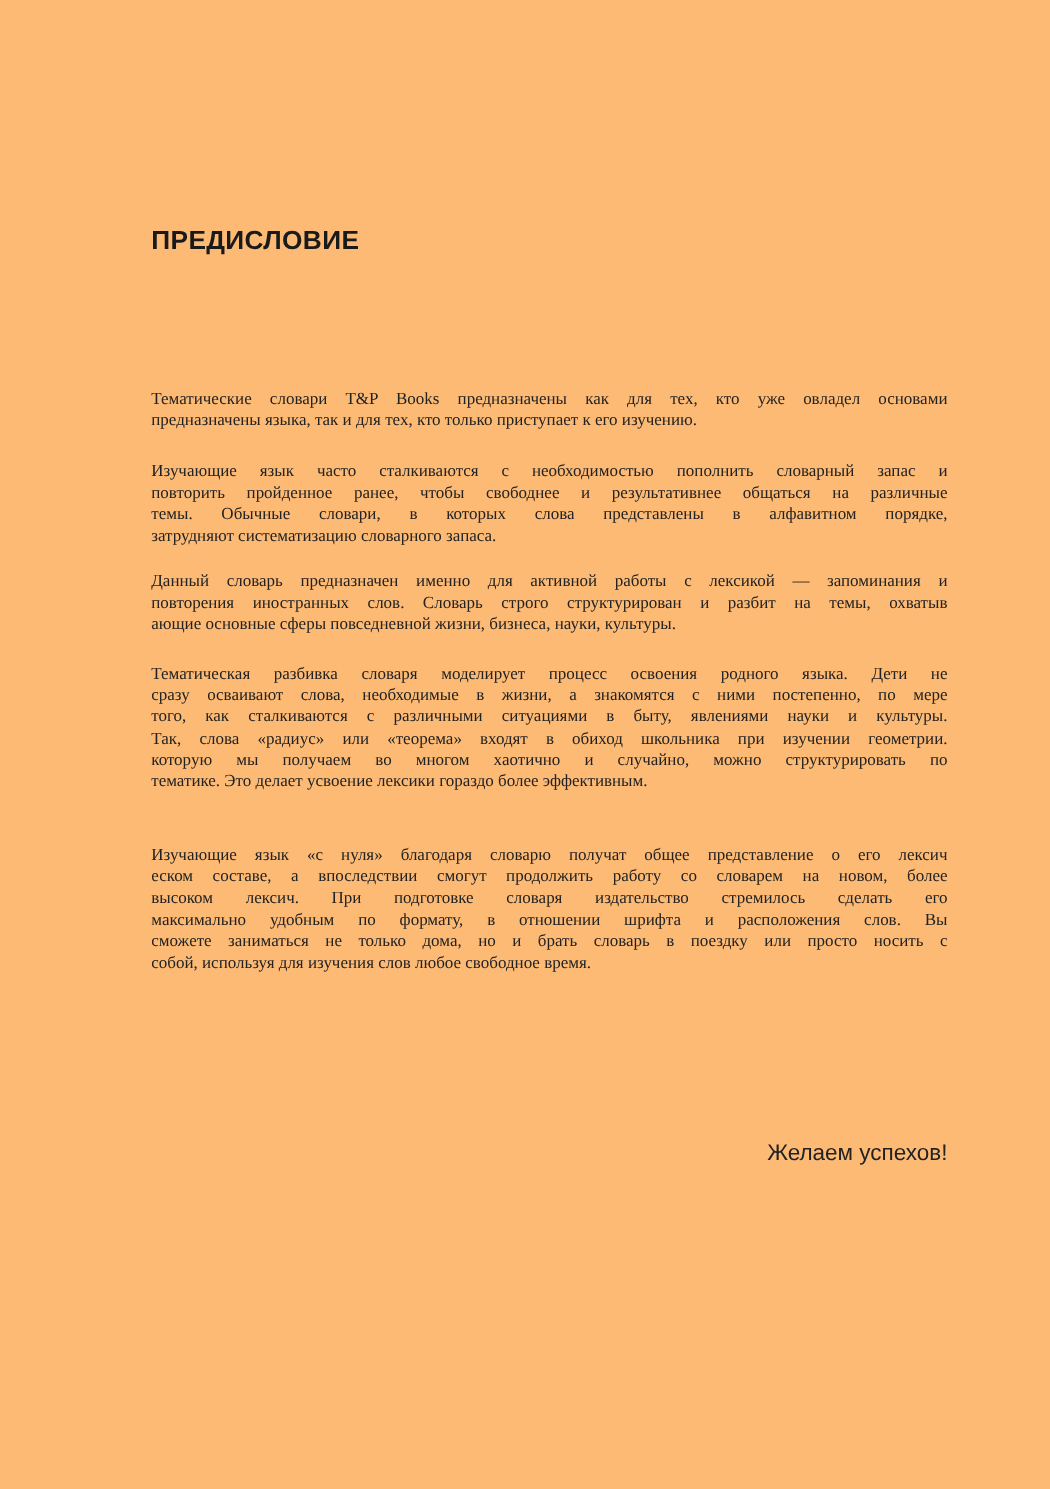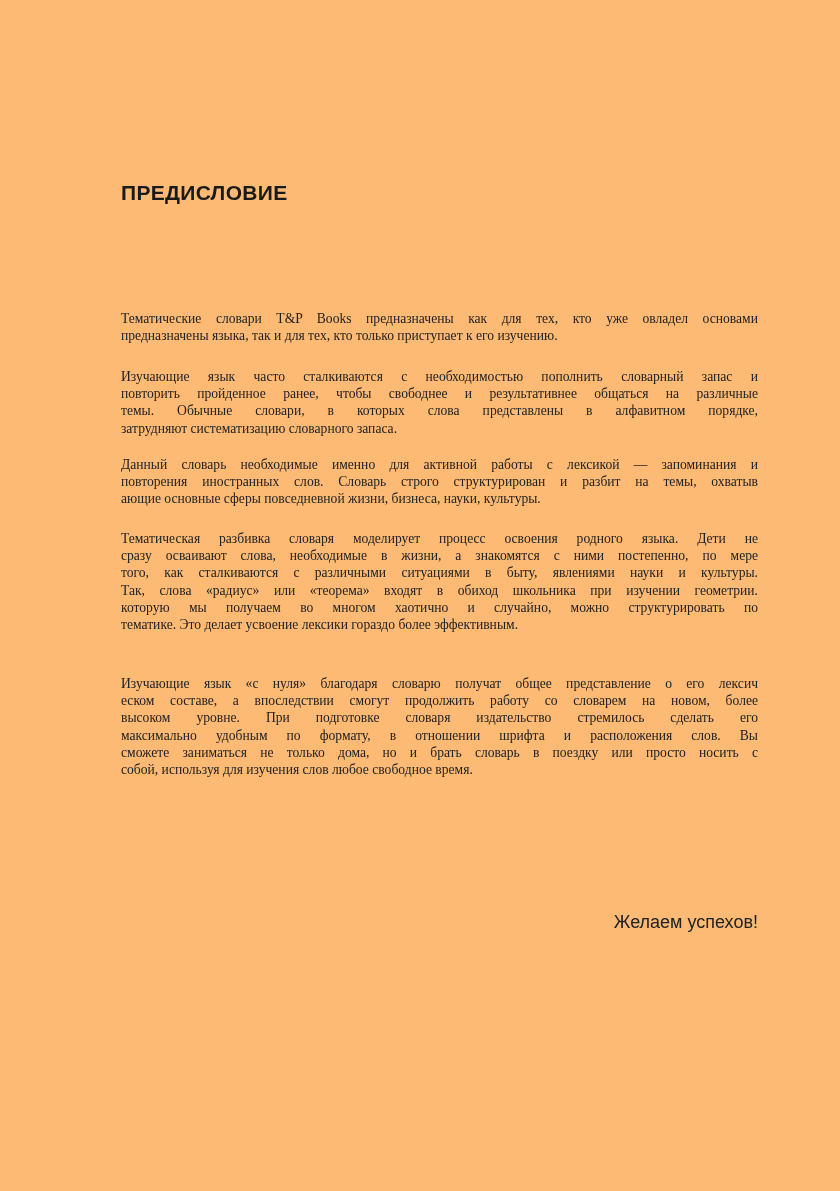--- a/index.html
+++ b/index.html
@@ -36,37 +36,37 @@
   </p>
 
   <p class="para" style="top:368px;">
     <span class="line">Изучающие язык часто сталкиваются с необходимостью пополнить словарный запас и</span>
     <span class="line">повторить пройденное ранее, чтобы свободнее и результативнее общаться на различные</span>
     <span class="line">темы. Обычные словари, в которых  слова  представлены в алфавитном  порядке,</span>
     <span class="line last">затрудняют систематизацию словарного запаса.</span>
   </p>
 
   <p class="para" style="top:456px;">
-    <span class="line">Данный словарь необходимые именно для активной работы с лексикой — запоминания и</span>
+    <span class="line">Данный словарь предназначен именно для активной работы с лексикой — запоминания и</span>
     <span class="line">повторения иностранных слов. Словарь строго структурирован и разбит на темы, охватыв</span>
     <span class="line last">ающие основные сферы повседневной жизни, бизнеса, науки, культуры.</span>
   </p>
 
   <p class="para" style="top:530px;">
     <span class="line">Тематическая разбивка словаря моделирует процесс освоения родного языка. Дети не</span>
     <span class="line">сразу осваивают слова, необходимые в жизни, а знакомятся с ними постепенно, по мере</span>
     <span class="line">того, как сталкиваются с различными ситуациями в быту, явлениями науки и культуры.</span>
     <span class="line">Так, слова «радиус» или «теорема» входят в обиход школьника при изучении геометрии.</span>
     <span class="line">которую мы получаем во многом хаотично и случайно, можно структурировать по</span>
     <span class="line last">тематике. Это делает усвоение лексики гораздо более эффективным.</span>
   </p>
 
   <p class="para" style="top:675px;">
     <span class="line">Изучающие язык «с нуля» благодаря словарю получат общее представление о его лексич</span>
     <span class="line">еском составе, а впоследствии смогут продолжить работу со словарем на новом, более</span>
-    <span class="line">высоком уровне. При подготовке словаря издательство стремилось сделать его</span>
+    <span class="line">высоком лексич. При подготовке словаря издательство стремилось сделать его</span>
     <span class="line">максимально удобным по формату, в отношении шрифта и расположения слов. Вы</span>
     <span class="line">сможете заниматься не только дома, но и брать словарь в поездку или просто носить с</span>
     <span class="line last">собой, используя для изучения слов любое свободное время.</span>
   </p>
 
   <p class="closing">Желаем успехов!</p>
 </div>
 
 </body></html>

